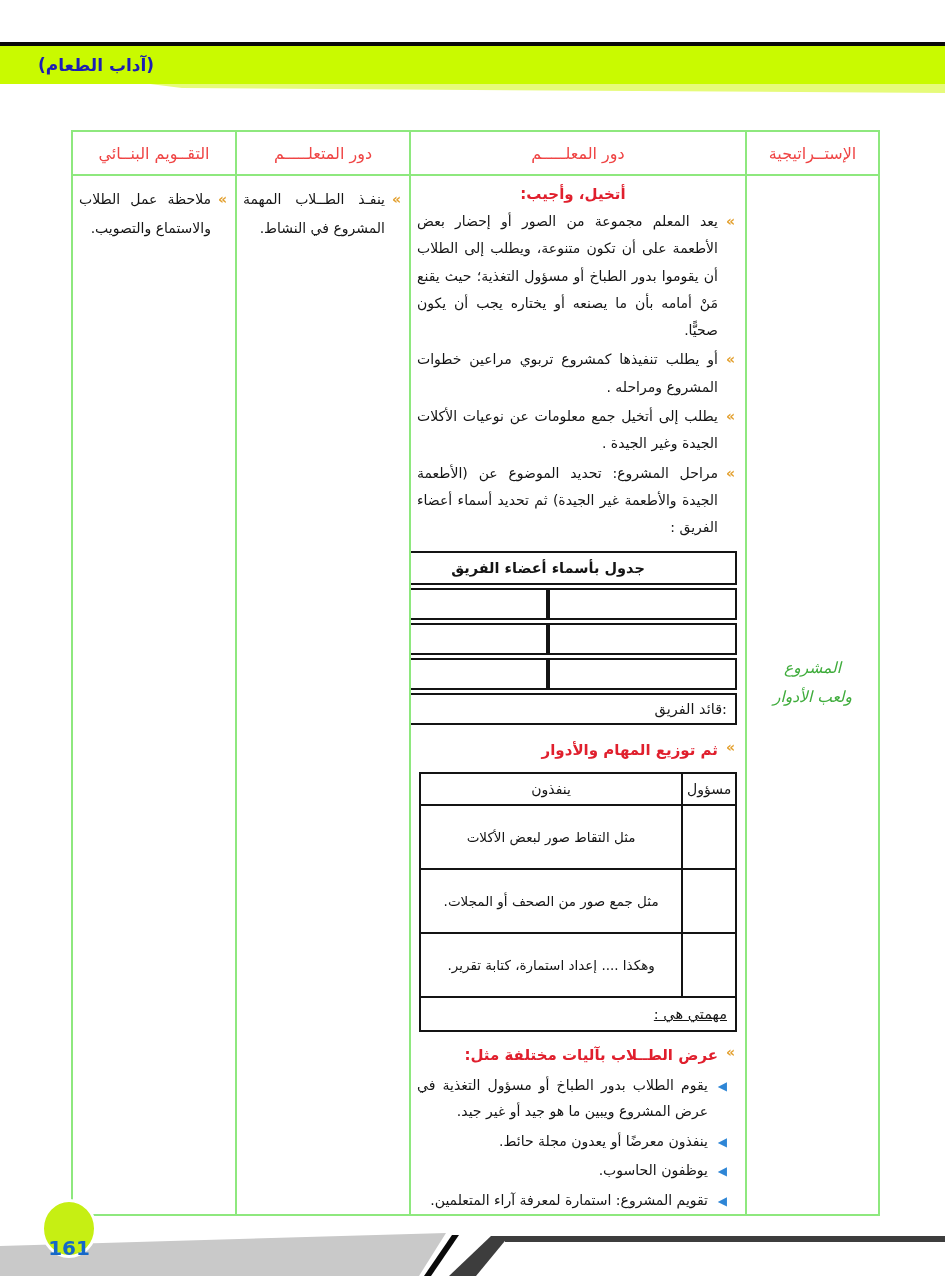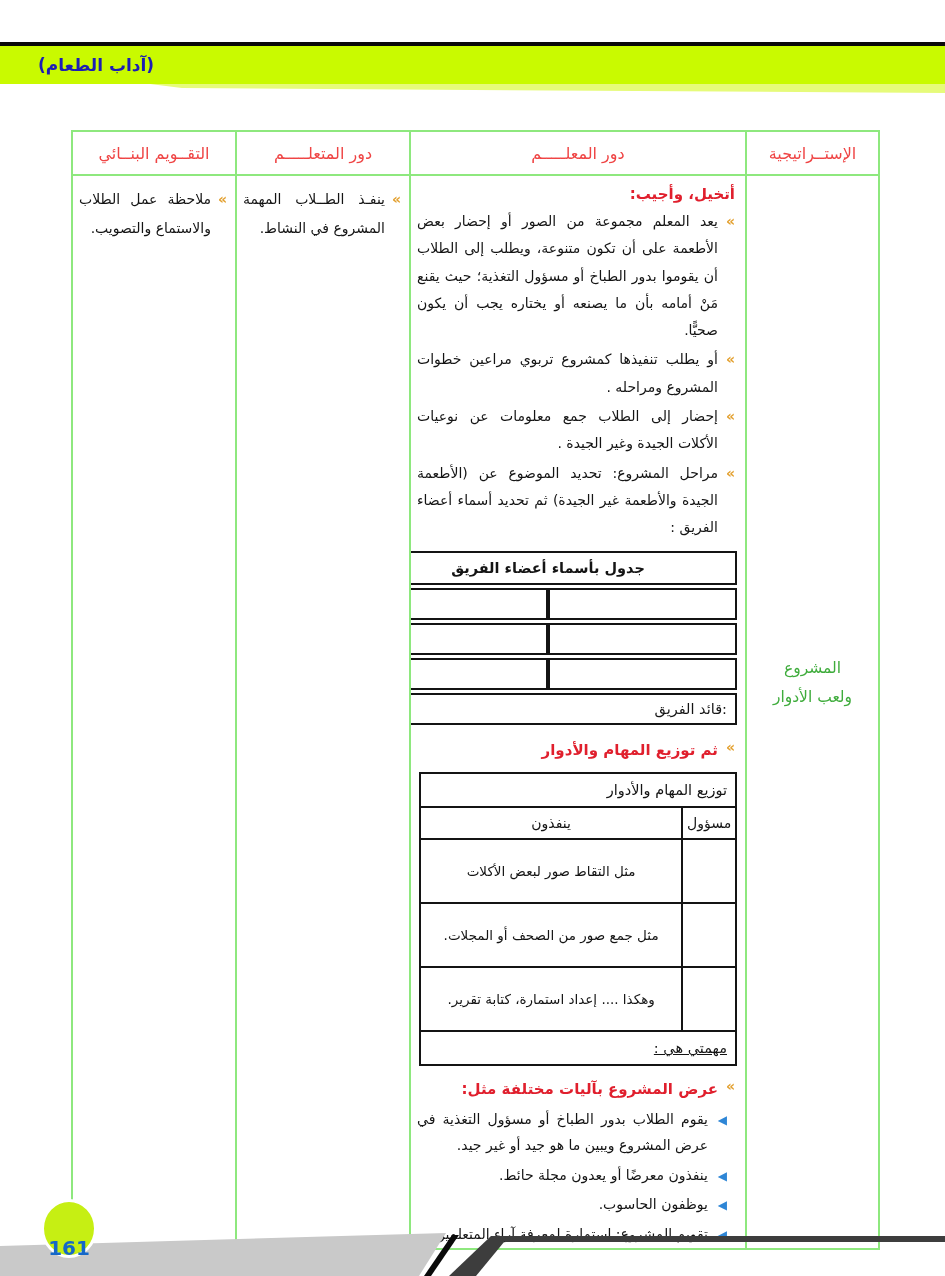--- a/index.html
+++ b/index.html
@@ -27,29 +27,29 @@
   }
   .main-table th,.main-table td{
     border:2px solid #8ee87e;vertical-align:top;padding:0;overflow:hidden;
   }
   .main-table th{
     height:42px;vertical-align:middle;text-align:center;
     font-size:16px;font-weight:normal;color:#ef4444;
   }
   .body-row td{height:1016px;}
   
-  .strategy-inner{margin-top:478px;text-align:center;color:#3fac3c;font-size:15.5px;line-height:1.9;}
+  .strategy-inner{margin-top:478px;text-align:center;color:#3fac3c;font-size:15.5px;line-height:1.9;font-style:italic;}
   
   .chev-par{
     position:relative;margin:2px 10px 0 6px;padding-right:17px;
     text-align:justify;color:#141414;font-size:14px;line-height:1.95;
   }
   .chev{position:absolute;right:0;top:0;color:#e3a02f;font-weight:bold;font-size:14px;}
   .red-heading{color:#e01f2d;font-weight:bold;font-size:15px;}
-  .plain-red-heading{margin:6px 10px 0 0;text-align:right;color:#e01f2d;font-weight:bold;font-size:15px;line-height:1.6;}
+  .plain-red-heading{margin:6px 10px 0 0;text-align:center;color:#e01f2d;font-weight:bold;font-size:15px;line-height:1.6;}
   .chev-head{position:relative;margin:8px 10px 0 6px;padding-right:17px;text-align:right;line-height:1.7;}
   
   .side-par{
     position:relative;margin:9px 8px 0 6px;padding-right:16px;
     text-align:justify;color:#141414;font-size:14px;line-height:2.05;
   }
   
   .team-table{
     width:378px;margin:6px 8px 0 auto;direction:rtl;
     border-collapse:separate;border-spacing:0 3px;
@@ -128,21 +128,21 @@
       <div class="chev-par">
         <span class="chev">»</span>
         <span>يعد المعلم مجموعة من الصور أو إحضار بعض الأطعمة على أن تكون متنوعة، ويطلب إلى الطلاب أن يقوموا بدور الطباخ أو مسؤول التغذية؛ حيث يقنع مَنْ أمامه بأن ما يصنعه أو يختاره يجب أن يكون صحيًّا.</span>
       </div>
       <div class="chev-par">
         <span class="chev">»</span>
         <span>أو يطلب تنفيذها كمشروع تربوي مراعين خطوات المشروع ومراحله .</span>
       </div>
       <div class="chev-par">
         <span class="chev">»</span>
-        <span>إحضار إلى الطلاب جمع معلومات عن نوعيات الأكلات الجيدة وغير الجيدة .</span>
+        <span>يطلب إلى أتخيل جمع معلومات عن نوعيات الأكلات الجيدة وغير الجيدة .</span>
       </div>
       <div class="chev-par">
         <span class="chev">»</span>
         <span>مراحل المشروع: تحديد الموضوع عن (الأطعمة الجيدة والأطعمة غير الجيدة) ثم تحديد أسماء أعضاء الفريق :</span>
       </div>
 
       <table class="team-table">
         <tbody>
               <tr>
                 <th class="tt-title" colspan="2">جدول بأسماء أعضاء الفريق</th>
@@ -165,23 +165,20 @@
       </tbody>
           </table>
 
       <div class="chev-head">
         <span class="chev">»</span>
         <span class="red-heading">ثم توزيع المهام والأدوار</span>
       </div>
 
       <table class="tasks-table">
         <tbody>
-              <tr>
-                <th class="tk-title" colspan="2">توزيع المهام والأدوار</th>
-              </tr>
         <tr>
           <td class="tk-colhead">مسؤول</td>
           <td class="tk-colhead">ينفذون</td>
         </tr>
         <tr>
           <td class="tk-empty"></td>
           <td class="tk-task">مثل التقاط صور لبعض الأكلات</td>
         </tr>
         <tr>
           <td class="tk-empty"></td>
@@ -192,21 +189,21 @@
           <td class="tk-task">وهكذا .... إعداد استمارة، كتابة تقرير.</td>
         </tr>
         <tr>
                 <td class="tk-footer" colspan="2">مهمتي هي :</td>
               </tr>
       </tbody>
           </table>
 
       <div class="chev-head" style="margin-top:9px;">
         <span class="chev">»</span>
-        <span class="red-heading">عرض المشروع بآليات مختلفة مثل:</span>
+        <span class="red-heading">عرض الطــلاب بآليات مختلفة مثل:</span>
       </div>
 
       <div class="tri-par">
         <span class="tri">◀</span>
         <span>يقوم الطلاب بدور الطباخ أو مسؤول التغذية في عرض المشروع ويبين ما هو جيد أو غير جيد.</span>
       </div>
       <div class="tri-par">
         <span class="tri">◀</span>
         <span>ينفذون معرضًا أو يعدون مجلة حائط.</span>
       </div>

